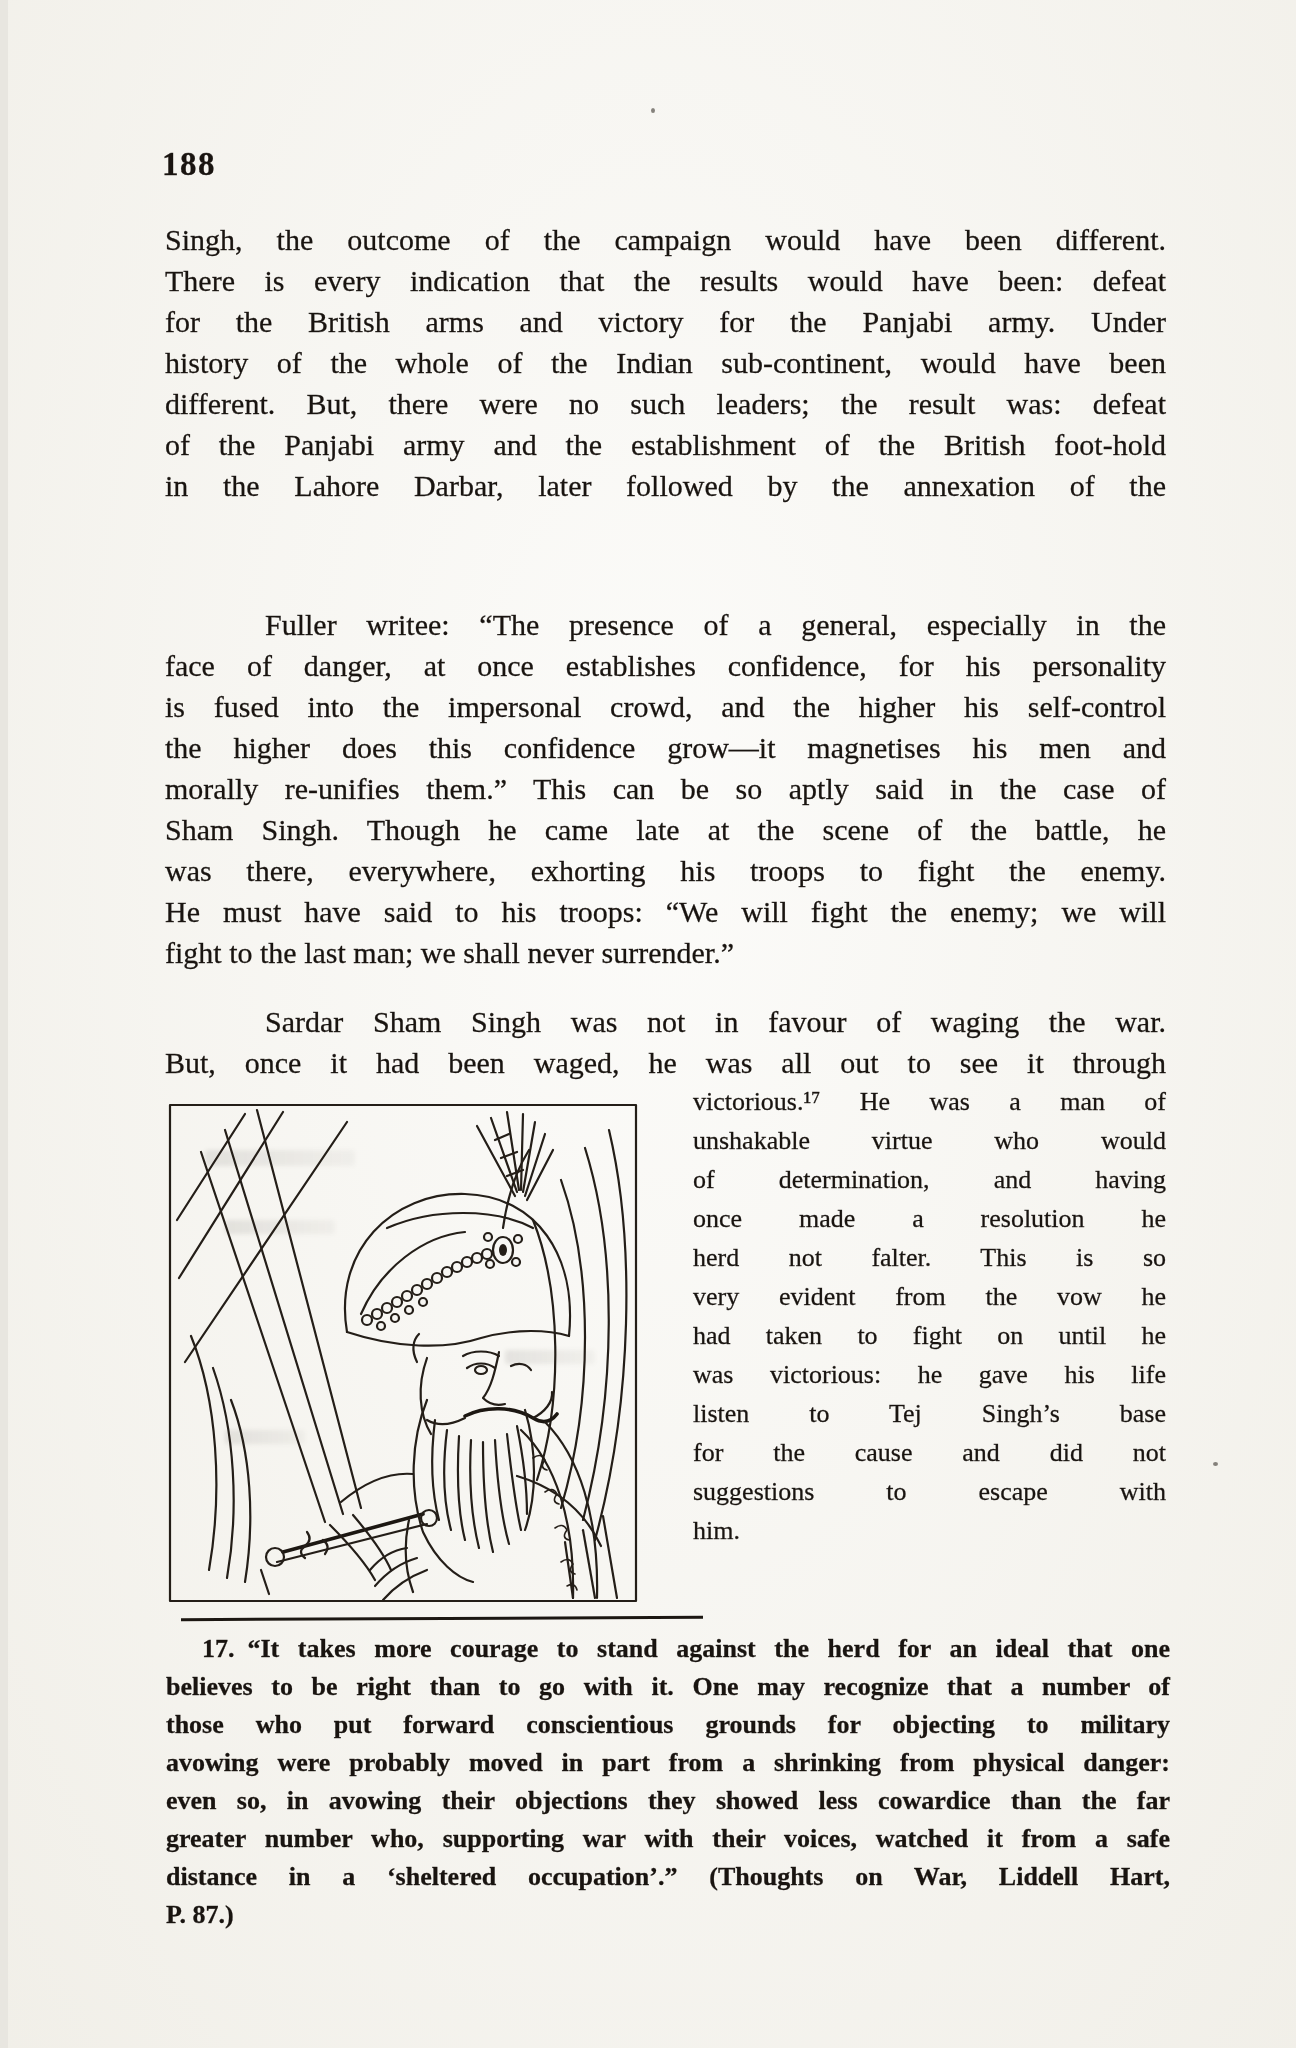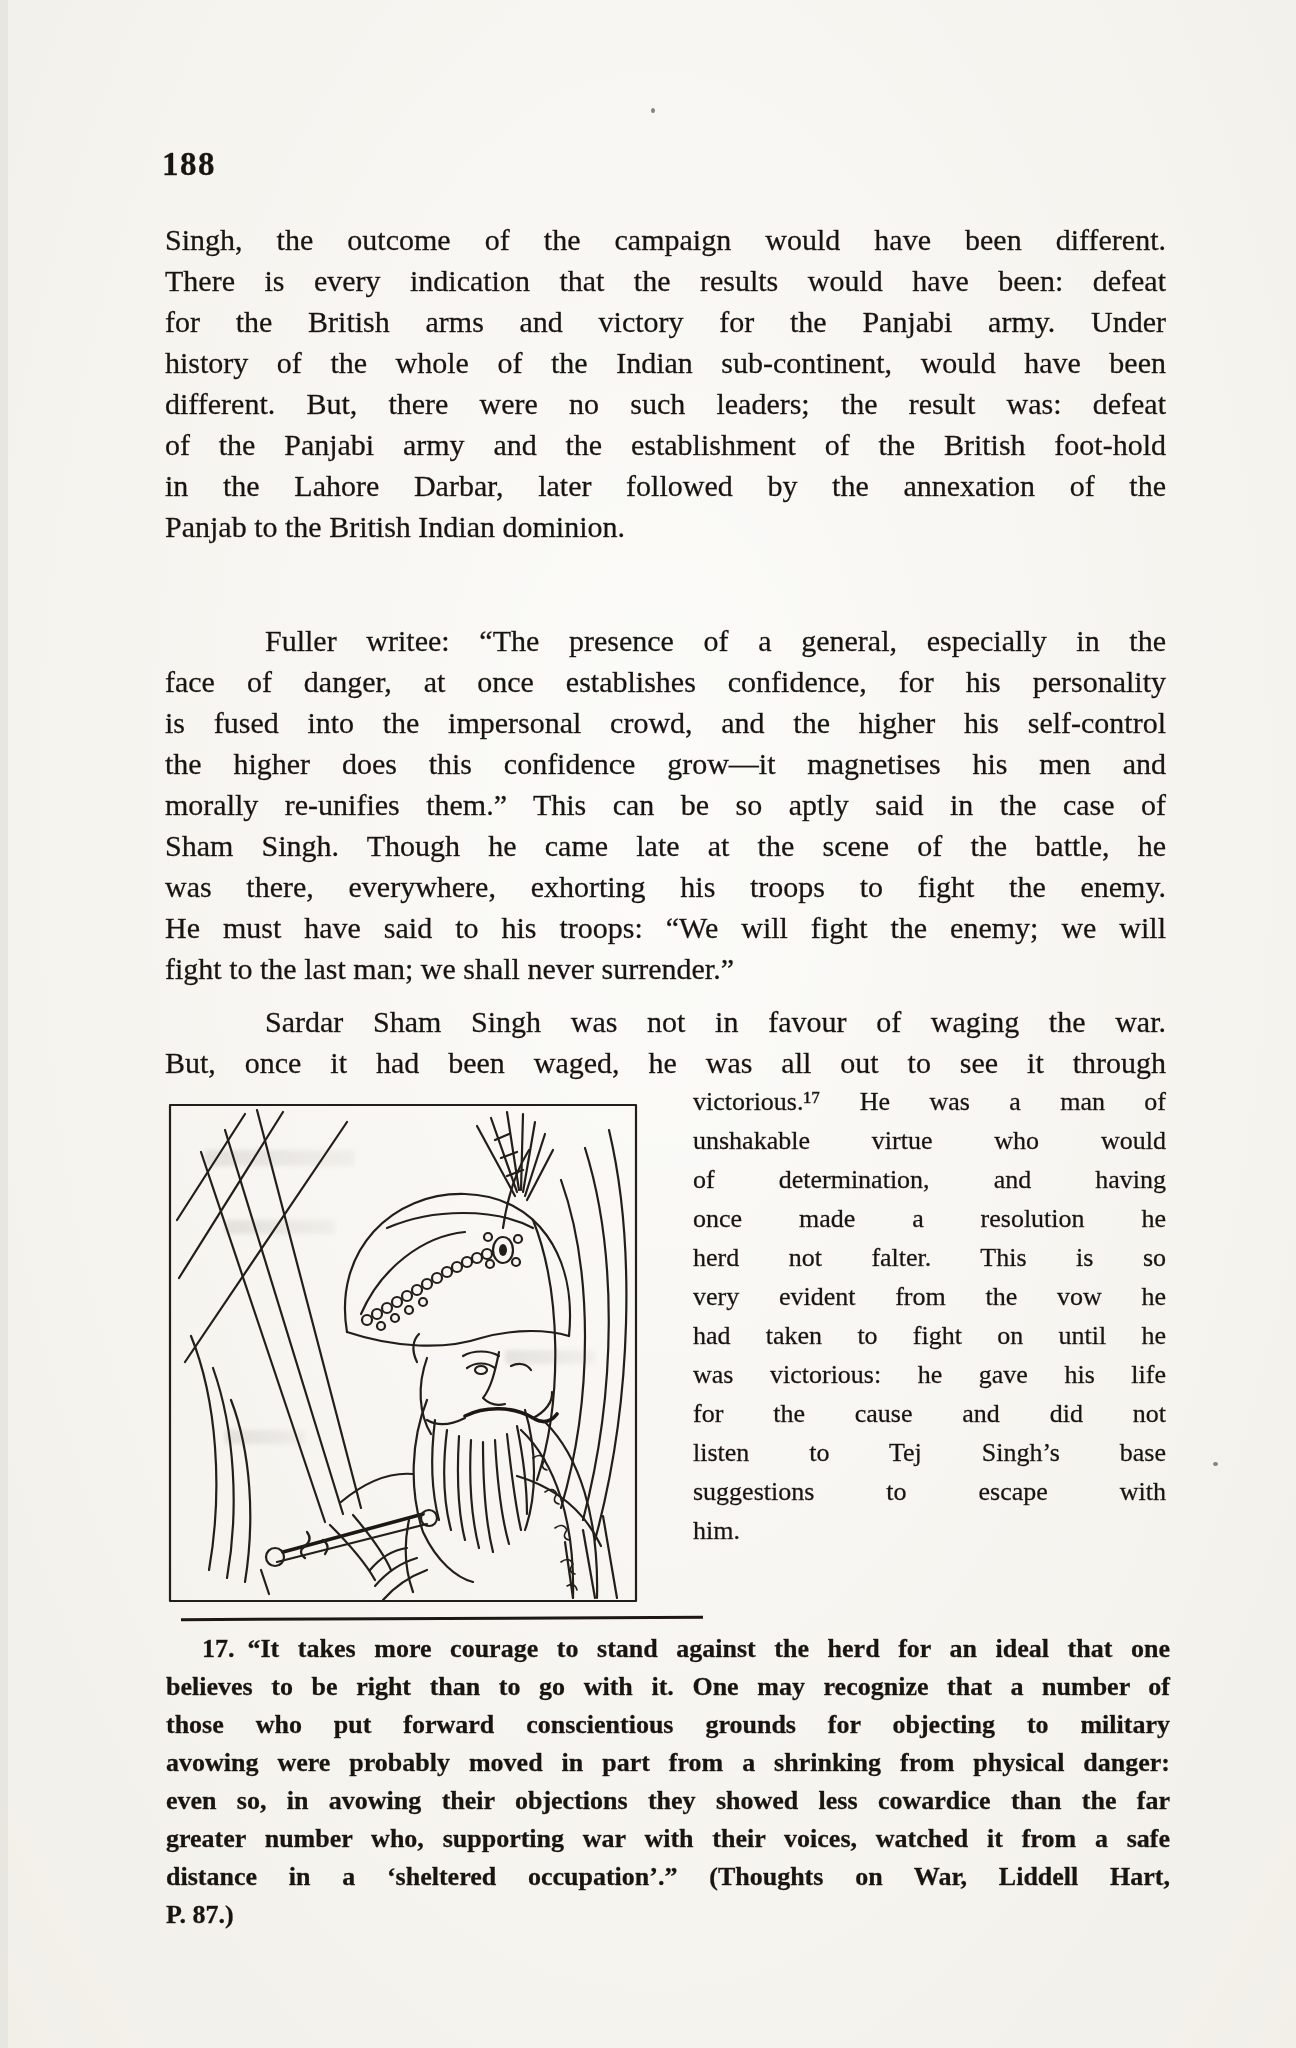--- a/index.html
+++ b/index.html
@@ -13,21 +13,21 @@
     color:#191410;
     margin-left:8px;
     -webkit-text-stroke:0.3px rgba(25,20,16,.85);
   }
   .page-number{
     position:absolute;left:154px;top:146px;
     font-size:33px;font-weight:bold;letter-spacing:1.5px;
   }
   .textblock{position:absolute;left:157px;width:1001px;}
   .para1{top:219px;font-size:30px;line-height:41px;}
-  .para2{top:620px;font-size:30px;line-height:41px;}
+  .para2{top:604px;font-size:30px;line-height:41px;}
   .para3{top:1001px;font-size:30px;line-height:41px;}
   .rightcol{
     position:absolute;left:685px;top:1082px;width:473px;
     font-size:26px;line-height:39px;
   }
   .tline{text-align:justify;text-align-last:justify;white-space:normal;}
   .tline.tline-last{text-align-last:left;}
   .illustration{
     position:absolute;left:157px;top:1100px;width:476px;height:506px;
   }
@@ -54,21 +54,20 @@
   <div class="page-number">188</div>
 
   <div class="textblock para1">
       <div class="tline">Singh, the outcome of the campaign would have been different.</div>
       <div class="tline">There is every indication that the results would have been: defeat</div>
       <div class="tline">for the British arms and victory for the Panjabi army. Under</div>
       <div class="tline">history of the whole of the Indian sub-continent, would have been</div>
       <div class="tline">different. But, there were no such leaders; the result was: defeat</div>
       <div class="tline">of the Panjabi army and the establishment of the British foot-hold</div>
       <div class="tline">in the Lahore Darbar, later followed by the annexation of the</div>
-      <div class="tline tline-last">Panjab to the British Indian dominion.</div>
     </div>
 
   <div class="textblock para2">
       <div class="tline" style="text-indent: 100px;">Fuller writee: “The presence of a general, especially in the</div>
       <div class="tline">face of danger, at once establishes confidence, for his personality</div>
       <div class="tline">is fused into the impersonal crowd, and the higher his self-control</div>
       <div class="tline">the higher does this confidence grow—it magnetises his men and</div>
       <div class="tline">morally re-unifies them.” This can be so aptly said in the case of</div>
       <div class="tline">Sham Singh. Though he came late at the scene of the battle, he</div>
       <div class="tline">was there, everywhere, exhorting his troops to fight the enemy.</div>
@@ -83,22 +82,22 @@
 
   <div class="rightcol">
       <div class="tline">victorious.¹⁷ He was a man of</div>
       <div class="tline">unshakable virtue who would</div>
       <div class="tline">of determination, and having</div>
       <div class="tline">once made a resolution he</div>
       <div class="tline">herd not falter. This is so</div>
       <div class="tline">very evident from the vow he</div>
       <div class="tline">had taken to fight on until he</div>
       <div class="tline">was victorious: he gave his life</div>
+      <div class="tline">listen to Tej Singh’s base</div>
       <div class="tline">for the cause and did not</div>
-      <div class="tline">listen to Tej Singh’s base</div>
       <div class="tline">suggestions to escape with</div>
       <div class="tline tline-last">him.</div>
     </div>
 
   <div class="illustration">
     <div class="ghost" style="left:40px;top:50px;width:150px;height:16px;"></div>
     <div class="ghost" style="left:60px;top:120px;width:110px;height:14px;"></div>
     <div class="ghost" style="left:340px;top:250px;width:90px;height:14px;"></div>
     <div class="ghost" style="left:60px;top:330px;width:80px;height:14px;"></div>
     <svg viewBox="0 0 476 506">

